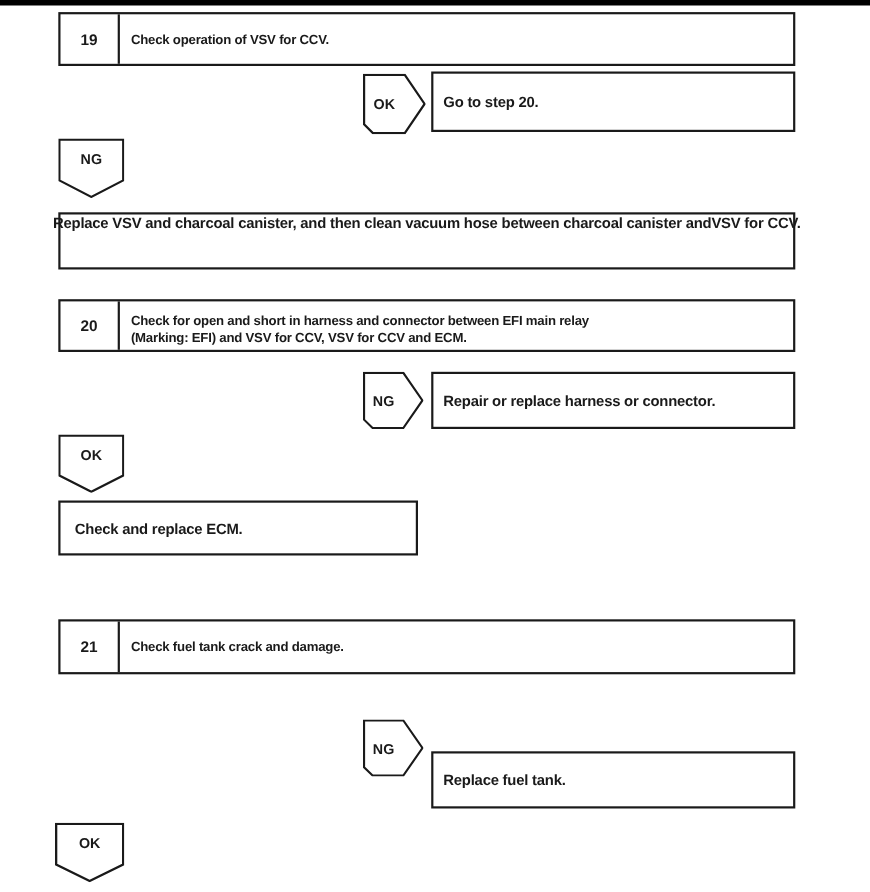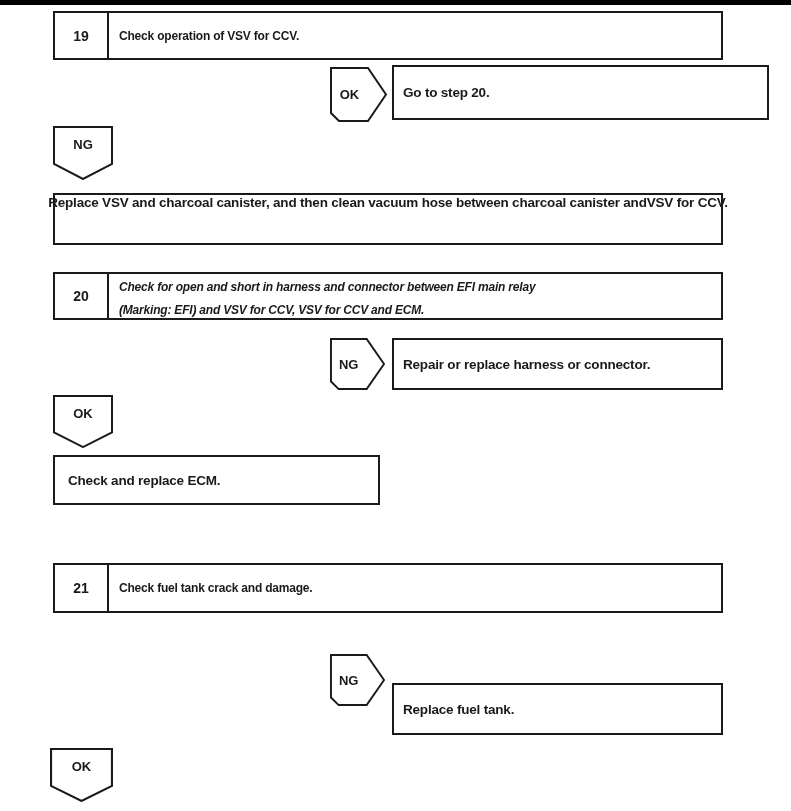--- a/index.html
+++ b/index.html
@@ -38,24 +38,23 @@
   .stepbox .stext{
     flex:1;
     display:flex;align-items:center;
     padding:0 10px;
     font-size:12px;
     letter-spacing:-0.2px;
   }
   .stepbox .stext.multiline{
     flex-direction:column;
     align-items:flex-start;
-    justify-content:space-between;
+    justify-content:center;
     padding-top:5px;
     line-height:16px;
-    font-style:italic;
   }
   .stepbox .stext.multiline span{display:block;white-space:nowrap;}
   .s19{left:53px;top:11px;width:670px;height:49px;}
   .s20{left:53px;top:272px;width:670px;height:48px;}
   .s21{left:53px;top:563px;width:670px;height:50px;}
 
   
   .rbox{
     position:absolute;
     border:2px solid var(--ink);
@@ -66,21 +65,21 @@
     font-size:13.5px;
     letter-spacing:-0.2px;
   }
   .rbox.multiline{
     flex-direction:row;
     align-items:flex-start;
     justify-content:center;
     line-height:16px;
   }
   .rbox.multiline span{display:block;white-space:nowrap;}
-  .b1{left:392px;top:65px;width:377px;height:55px;}
+  .b1{left:392px;top:65px;width:331px;height:55px;}
   .a1{left:53px;top:193px;width:670px;height:52px;}
   .b2{left:392px;top:338px;width:331px;height:52px;}
   .a2{left:53px;top:455px;width:327px;height:50px;padding-left:13px;text-align:center;}
   .b3{left:392px;top:683px;width:331px;height:52px;}
 
   
   .pent{position:absolute;}
   .pent svg{position:absolute;left:0;top:0;width:100%;height:100%;display:block;}
   .pent .plabel{
     position:absolute;

